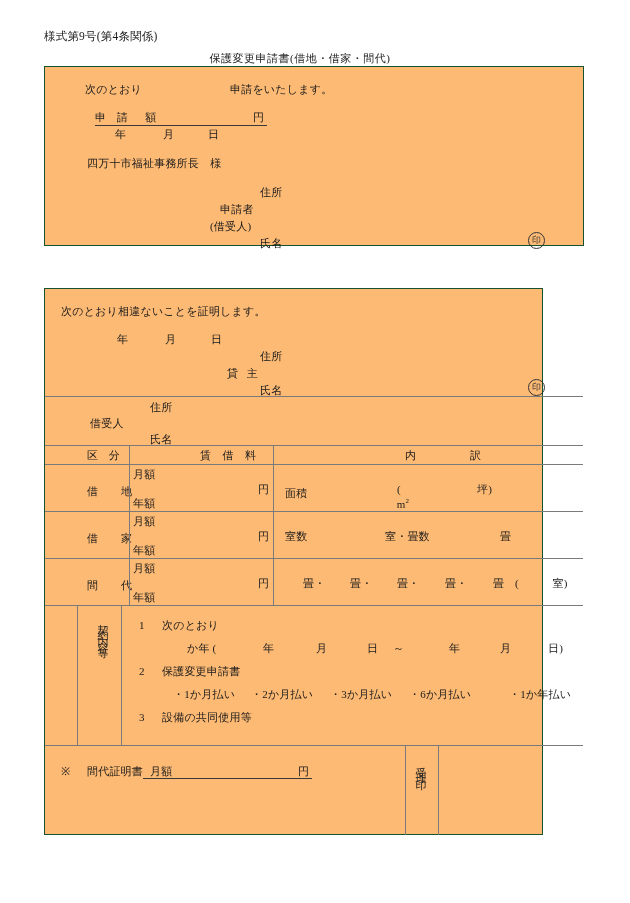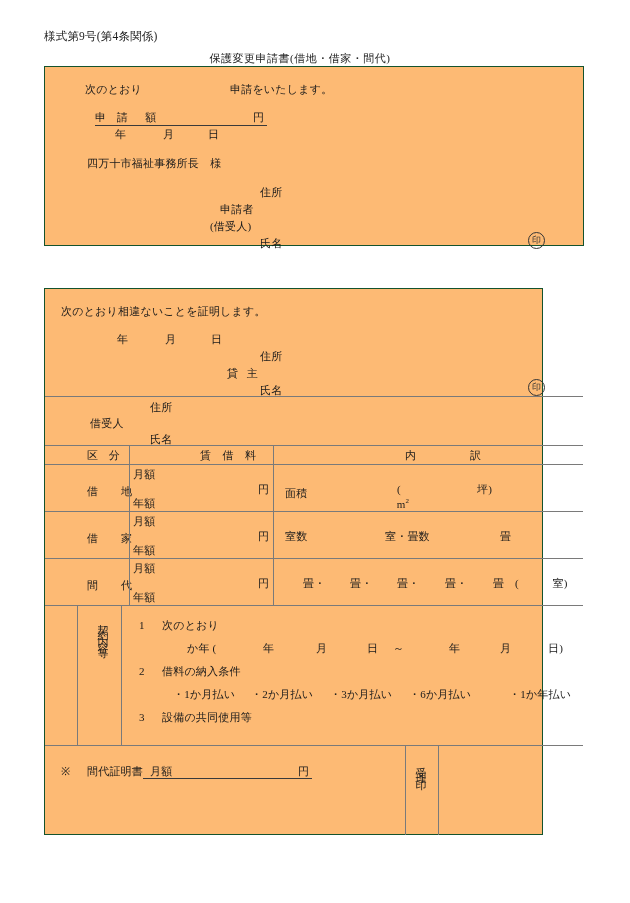--- a/index.html
+++ b/index.html
@@ -200,21 +200,21 @@
     <div class="t" style="left:142px; top:353px;">か年 (</div>
     <div class="t" style="left:218px; top:353px;">年</div>
     <div class="t" style="left:271px; top:353px;">月</div>
     <div class="t" style="left:322px; top:353px;">日</div>
     <div class="t" style="left:348px; top:353px;">～</div>
     <div class="t" style="left:404px; top:353px;">年</div>
     <div class="t" style="left:455px; top:353px;">月</div>
     <div class="t" style="left:503px; top:353px;">日)</div>
 
     <div class="t" style="left:94px; top:376px;">2</div>
-    <div class="t" style="left:117px; top:376px;">借料の納入条件</div>
+    <div class="t" style="left:117px; top:376px;">保護変更申請書</div>
     <div class="t" style="left:128px; top:399px;">・1か月払い</div>
     <div class="t" style="left:206px; top:399px;">・2か月払い</div>
     <div class="t" style="left:285px; top:399px;">・3か月払い</div>
     <div class="t" style="left:364px; top:399px;">・6か月払い</div>
     <div class="t" style="left:464px; top:399px;">・1か年払い</div>
 
     <div class="t" style="left:94px; top:422px;">3</div>
     <div class="t" style="left:117px; top:422px;">設備の共同使用等</div>
 
     <div class="hr" style="top:456px; width:538px;"></div>

